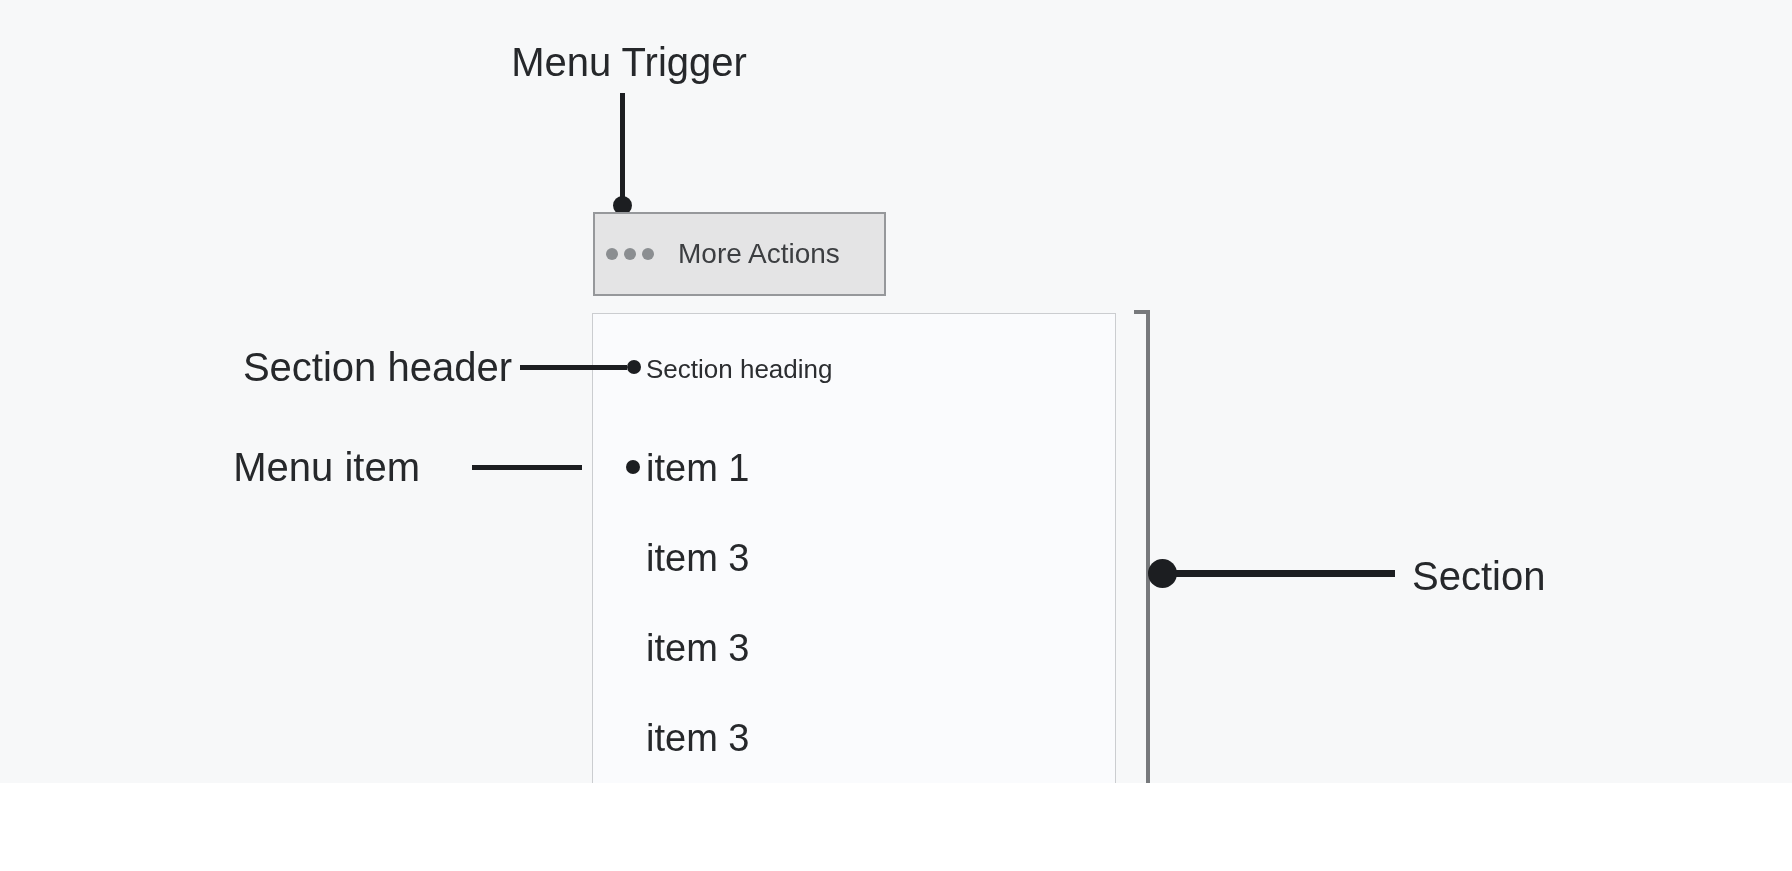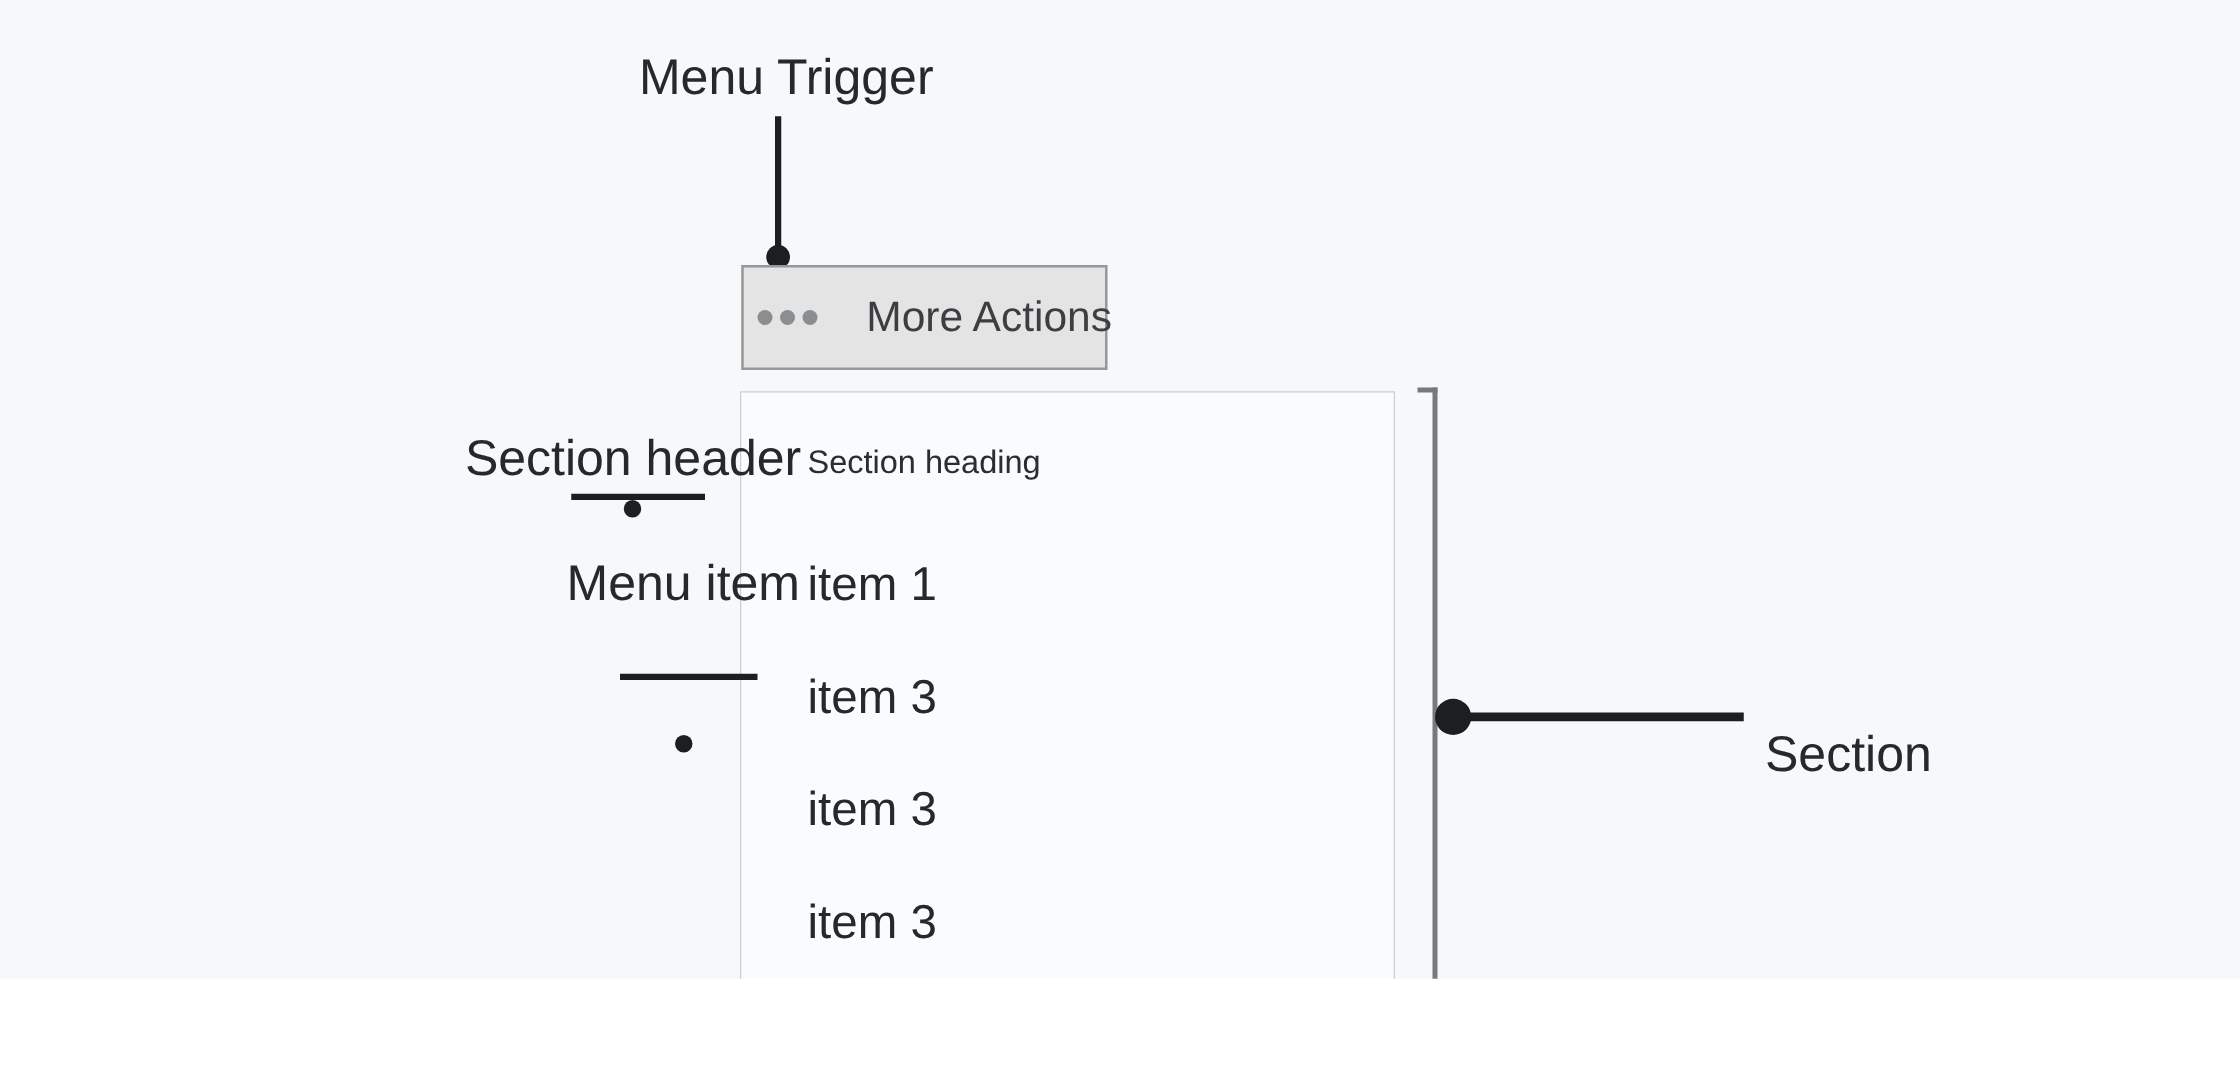--- a/index.html
+++ b/index.html
@@ -51,22 +51,22 @@
     cursor: pointer;
   }
   .ellipsis-icon { display: flex; gap: 6px; }
   .ellipsis-icon i {
     display: block;
     width: 12px; height: 12px;
     border-radius: 50%;
     background: #8b8e91;
   }
   .trigger-button-label {
-    margin-left: 39px;
-    font-size: 34px;
+    margin-left: 24px;
+    font-size: 28px;
     color: #3c3e41;
     white-space: nowrap;
   }
 
   
   .menu-panel {
     left: 592px; top: 313px;
     width: 524px; height: 520px;
     background: #fafbfd;
     border: 1px solid #cbcdd0;
@@ -88,21 +88,20 @@
     width: fit-content;
     text-align: center;
   }
   .menu-item.first { margin-top: 60px; }
 
   
   .annotation-row {
     position: absolute;
     display: flex;
     align-items: center;
-    flex-direction: column;
   }
   .row-section-header { top: 339px; right: 1151px; }
   .row-menu-item     { top: 439px; right: 1152px; gap: 44px; }
   .annotation-line {
     height: 5px;
     background: #1c1e21;
     margin-left: 8px;
   }
   .row-section-header .annotation-line { width: 107px; }
   .row-menu-item     .annotation-line { width: 110px; }
@@ -125,21 +124,21 @@
     left: 1148px; top: 559px;
     width: 29px; height: 29px;
     border-radius: 50%;
     background: #1c1e21;
   }
   .section-line {
     left: 1175px; top: 570px;
     width: 220px; height: 7px;
     background: #1c1e21;
   }
-  .section-label { left: 1412px; top: 576px; }
+  .section-label { left: 1412px; top: 548px; }
 </style>
 </head>
 <body>
 
 <div id="root">
 
   <div class="abs annotation-label trigger-label">Menu Trigger</div>
   <div class="abs trigger-line"></div>
   <div class="abs trigger-dot"></div>
 

